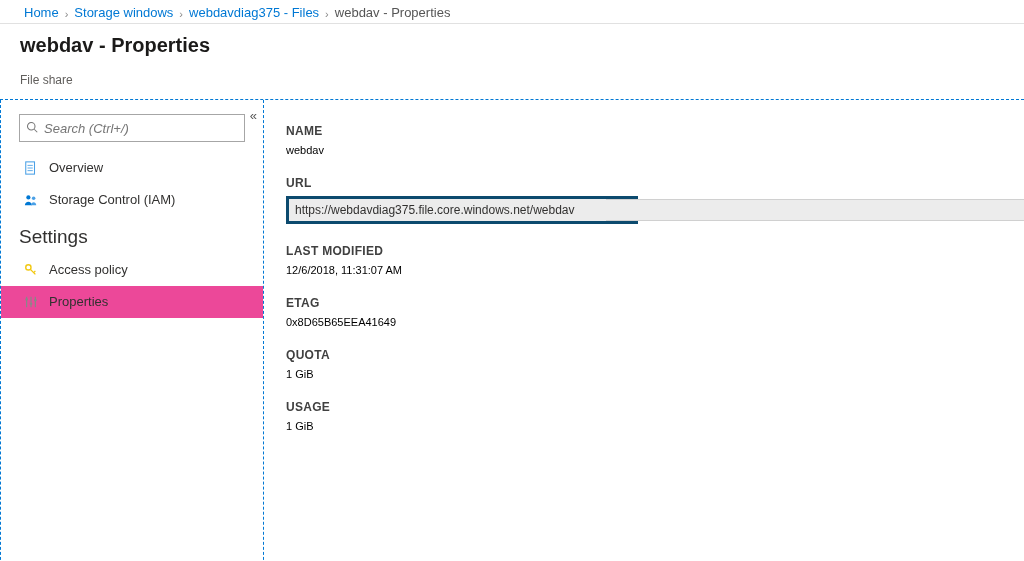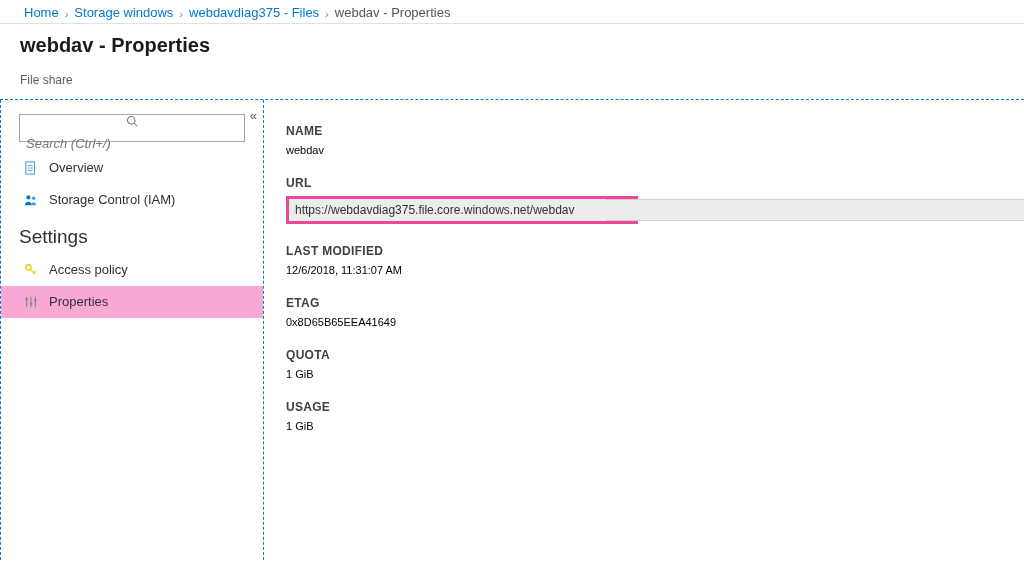--- a/index.html
+++ b/index.html
@@ -62,21 +62,20 @@
     }
     .search-box {
       margin: 4px 18px 10px 18px;
       border: 1px solid #a6a6a6;
       height: 28px;
       display: flex;
       align-items: center;
       padding: 0 6px;
       gap: 6px;
       background: #fff;
-      flex-direction: column;
     }
     .search-box input {
       border: none;
       outline: none;
       width: 100%;
       font-size: 13px;
       font-style: italic;
       color: #767676;
       background: transparent;
     }
@@ -85,21 +84,21 @@
       font-size: 13px;
     }
     .nav-item {
       display: flex;
       gap: 10px;
       padding: 8px 0 8px 22px;
       cursor: pointer;
       font-size: 13px;
       color: #323130;
     }
-    .nav-item.active { background: #f9a8d4; }
+    .nav-item.active { background: #ec4899; }
     .nav-icon { width: 16px; height: 16px; display: inline-flex; align-items: center; justify-content: center; }
     .settings-header {
       font-weight: 400;
       font-size: 19px;
       padding: 10px 0 6px 18px;
       color: #323130;
     }
     .content {
       flex: 1;
       padding: 24px 0 0 22px;
@@ -111,21 +110,21 @@
       font-size: 12px;
       color: #404040;
       margin-bottom: 6px;
       letter-spacing: 0.3px;
     }
     .field-value {
       font-size: 11px;
       color: #000000;
     }
     .url-highlight-wrap {
-      border: 3px solid #ec4899;
+      border: 3px solid #0c4a6e;
       display: inline-block;
       width: 352px;
       position: relative;
     }
     .url-input {
       font-size: 12px;
       height: 22px;
       padding: 2px 6px;
       background: #ececec;
       color: #323130;

